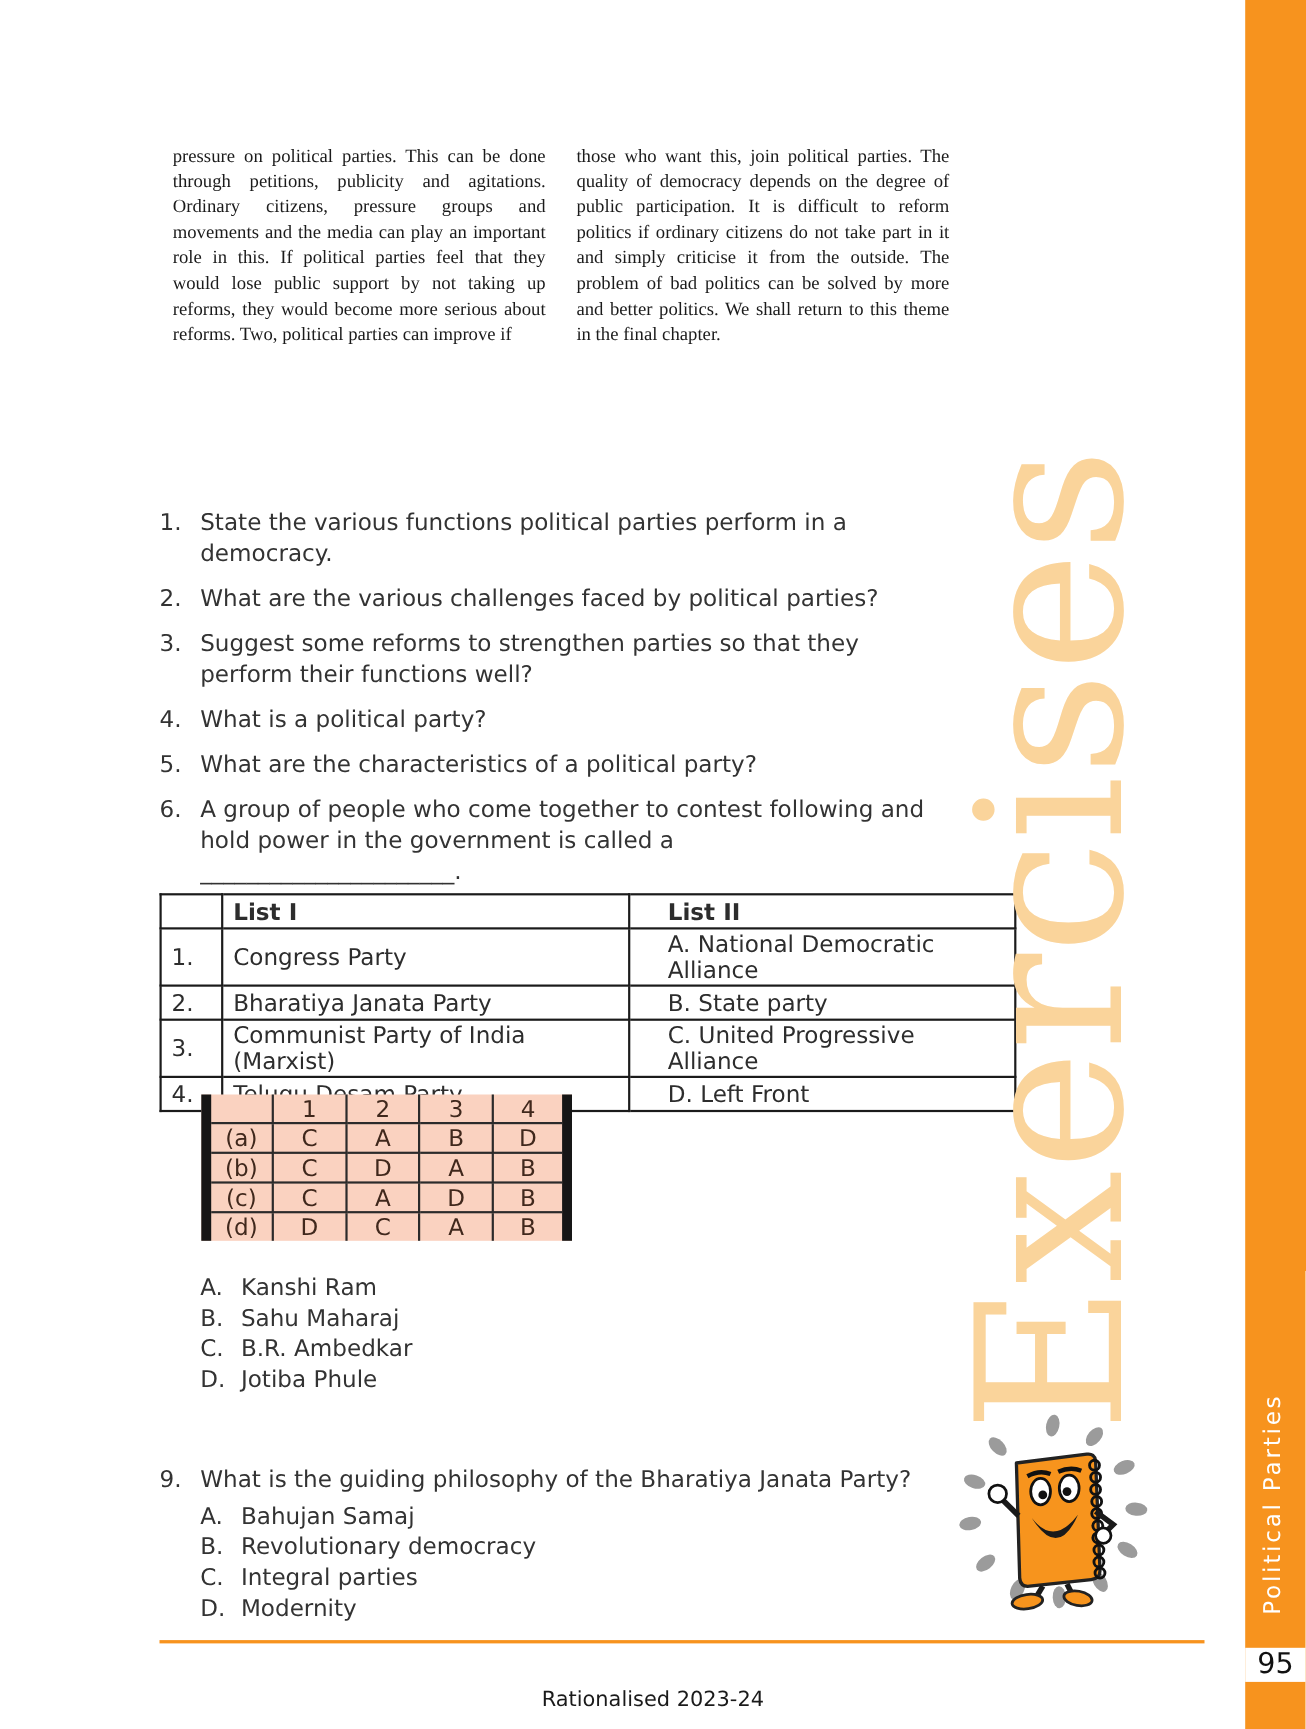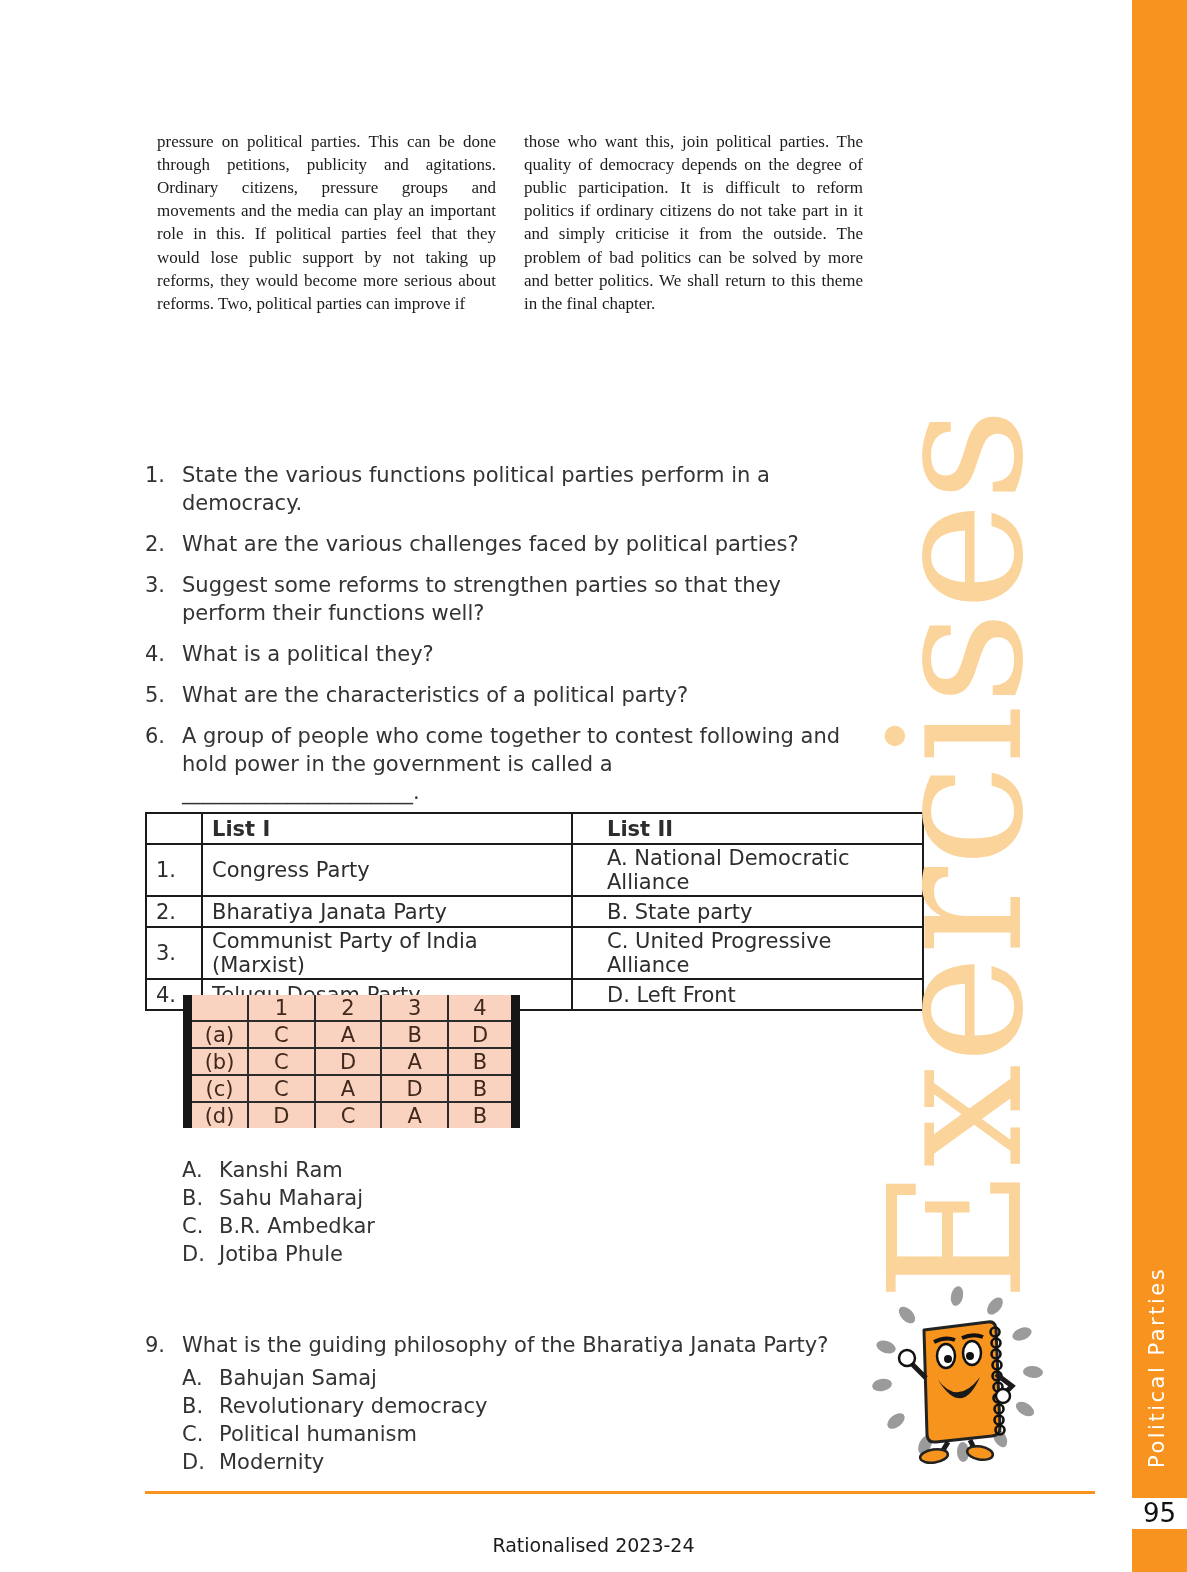--- a/index.html
+++ b/index.html
@@ -93,21 +93,21 @@
   <div class="q">
     <span class="qnum">2.</span>
     <span class="qtext">What are the various challenges faced by political parties?</span>
   </div>
   <div class="q">
     <span class="qnum">3.</span>
     <span class="qtext">Suggest some reforms to strengthen parties so that they perform their functions well?</span>
   </div>
   <div class="q">
     <span class="qnum">4.</span>
-    <span class="qtext">What is a political they?</span>
+    <span class="qtext">What is a political party?</span>
   </div>
   <div class="q">
     <span class="qnum">5.</span>
     <span class="qtext">What are the characteristics of a political party?</span>
   </div>
   <div class="q">
     <span class="qnum">6.</span>
     <span class="qtext">A group of people who come together to contest following and hold power in the government is called a ______________________.</span>
   </div>
   <div class="q">
@@ -218,21 +218,21 @@
     <div class="opt">
       <span class="letter">A.</span>
       <span>Bahujan Samaj</span>
     </div>
     <div class="opt">
       <span class="letter">B.</span>
       <span>Revolutionary democracy</span>
     </div>
     <div class="opt">
       <span class="letter">C.</span>
-      <span>Political humanism</span>
+      <span>Integral parties</span>
     </div>
     <div class="opt">
       <span class="letter">D.</span>
       <span>Modernity</span>
     </div>
   </div>
 </div>
 
 <div class="exercises-vert">Exercises</div>
 

